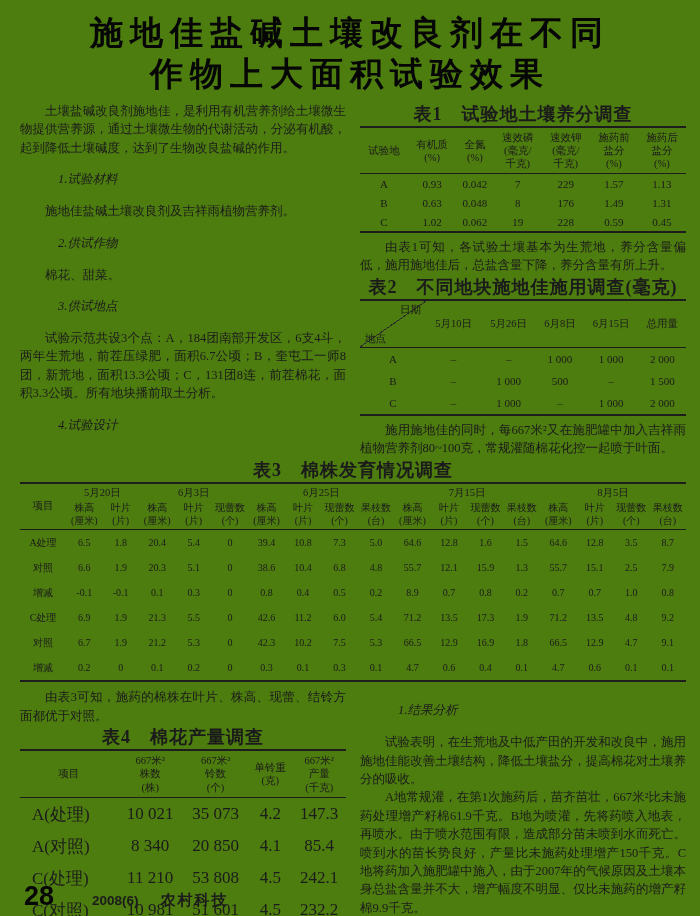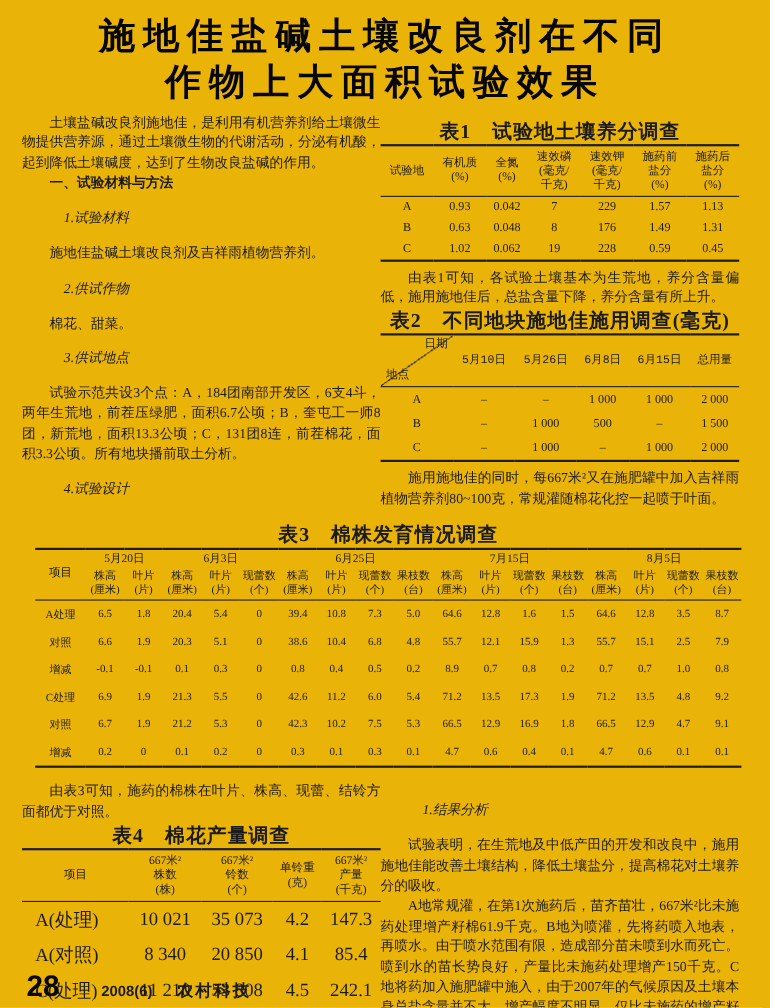--- a/index.html
+++ b/index.html
@@ -1,30 +1,30 @@
 <!DOCTYPE html>
 <html><head>
 <meta charset="utf-8">
 <style>
   html,body{margin:0;padding:0;}
   body{background:#e8e8e6;}
   .page{
     width:700px;height:916px;margin:0 auto;position:relative;overflow:hidden;
-    background:#eab308;color:#1b1b1b;
+    background:#4d7c0f;color:#1b1b1b;
     font-family:"Liberation Serif","DejaVu Serif",serif;
   }
   
   .title{padding-top:12px;text-align:center;}
   .tline{
     font-family:"Liberation Sans","DejaVu Sans",sans-serif;
     font-weight:900;font-size:33px;line-height:41px;letter-spacing:7px;color:#060606;
   }
   
   .content{padding:8px 14px 0 20px;}
-  .twocol{display:flex;align-items:center;}
+  .twocol{display:flex;gap:14px;align-items:flex-start;}
   .col{width:326px;flex:0 0 326px;}
   .colr{width:326px;flex:0 0 326px;}
   .para{font-size:12.5px;line-height:18.4px;text-align:justify;margin:0;}
   .ind{text-indent:2em;}
   .h-bold{font-family:"Liberation Sans","DejaVu Sans",sans-serif;font-weight:bold;text-indent:2em;font-size:12.5px;line-height:19px;margin:0;}
   .h-it{font-style:italic;text-indent:2em;font-size:12.5px;line-height:19px;margin:13px;}
   .tgap{margin-top:5px;}
   
   .caption{
     text-align:center;font-weight:bold;font-size:18px;line-height:15px;
@@ -32,21 +32,21 @@
   }
   table.tbl{
     width:100%;border-collapse:collapse;text-align:center;
     border-top:2px solid #1d1d1d;border-bottom:2px solid #1d1d1d;
   }
   table.tbl th{font-weight:normal;white-space:pre-line;vertical-align:middle;}
   table.tbl thead tr:last-child th,
   table.tbl thead th[rowspan]{border-bottom:1px solid #1d1d1d;}
   .tbl1 th{font-size:10.5px;line-height:13px;padding:3px 0;}
   .tbl1 td{font-size:11px;padding:3.5px 0;}
-  .tbl2 th{font-size:10.5px;line-height:13px;padding:3px 0;height:40px;font-family:Liberation Mono, monospace;}
+  .tbl2 th{font-size:10.5px;line-height:13px;padding:3px 0;height:40px;}
   .tbl2 td{font-size:11px;padding:5px 0;}
   .tbl4 th{font-size:10.5px;line-height:13.5px;padding:3px 0;}
   .tbl4 td{font-size:17px;padding:4.5px 0;}
   .tbl4 .rowlab{text-align:left;padding-left:12px;}
   .tbl3{table-layout:fixed;}
   .tbl3 th{font-size:10px;line-height:12.5px;padding:2px 0;}
   .tbl3 td{font-size:10px;padding:5.5px 0;}
   .tbl3 .itemcol{width:46px;font-size:10.5px;}
   .tbl3 .dategroup{font-size:10.5px;padding:3px 0 1px;}
   
@@ -55,38 +55,37 @@
     background:linear-gradient(to bottom right,
       transparent 49.4%, #2a2a2a 49.4%, #2a2a2a 50.6%, transparent 50.6%);
   }
   th.diag .dt{position:absolute;top:2px;right:5px;font-size:10.5px;}
   th.diag .db{position:absolute;bottom:2px;left:5px;font-size:10.5px;}
   
   .footer{position:absolute;left:24px;bottom:4px;display:flex;align-items:baseline;gap:22px;}
   .pgnum{font-family:"Liberation Sans","DejaVu Sans",sans-serif;font-weight:900;font-size:27px;color:#070707;margin-top:25px;}
   .issue{font-family:"Liberation Sans","DejaVu Sans",sans-serif;font-weight:800;font-size:13.5px;margin-left:16px;}
   .journal{font-family:"Liberation Sans","DejaVu Sans",sans-serif;font-weight:800;font-size:15px;letter-spacing:2px;}
-  section{margin:12px;}
+  section{margin:0;}
 </style>
 </head>
 <body>
 
 <div class="page">
 
   <header class="title">
     <div class="tline">施地佳盐碱土壤改良剂在不同</div>
     <div class="tline">作物上大面积试验效果</div>
   </header>
 
   <div class="content">
 
     <div class="twocol">
       <div class="col">
         <p class="para ind">土壤盐碱改良剂施地佳，是利用有机营养剂给土壤微生物提供营养源，通过土壤微生物的代谢活动，分泌有机酸，起到降低土壤碱度，达到了生物改良盐碱的作用。</p>
-        <p class="h-bold">一、试验材料与方法</p>
         <p class="h-it">1.试验材料</p>
         <p class="para ind">施地佳盐碱土壤改良剂及吉祥雨植物营养剂。</p>
         <p class="h-it">2.供试作物</p>
         <p class="para ind">棉花、甜菜。</p>
         <p class="h-it">3.供试地点</p>
         <p class="para ind">试验示范共设3个点：A，184团南部开发区，6支4斗，两年生荒地，前茬压绿肥，面积6.7公顷；B，奎屯工一师8团，新荒地，面积13.3公顷；C，131团8连，前茬棉花，面积3.3公顷。所有地块播前取土分析。</p>
         <p class="h-it">4.试验设计</p>
       </div>
 
       <div class="colr">

